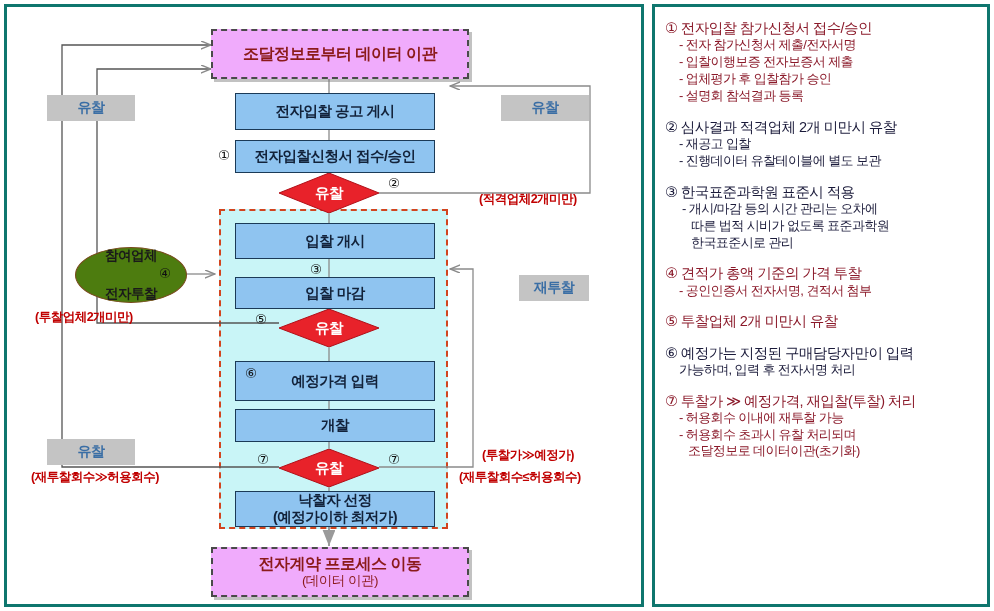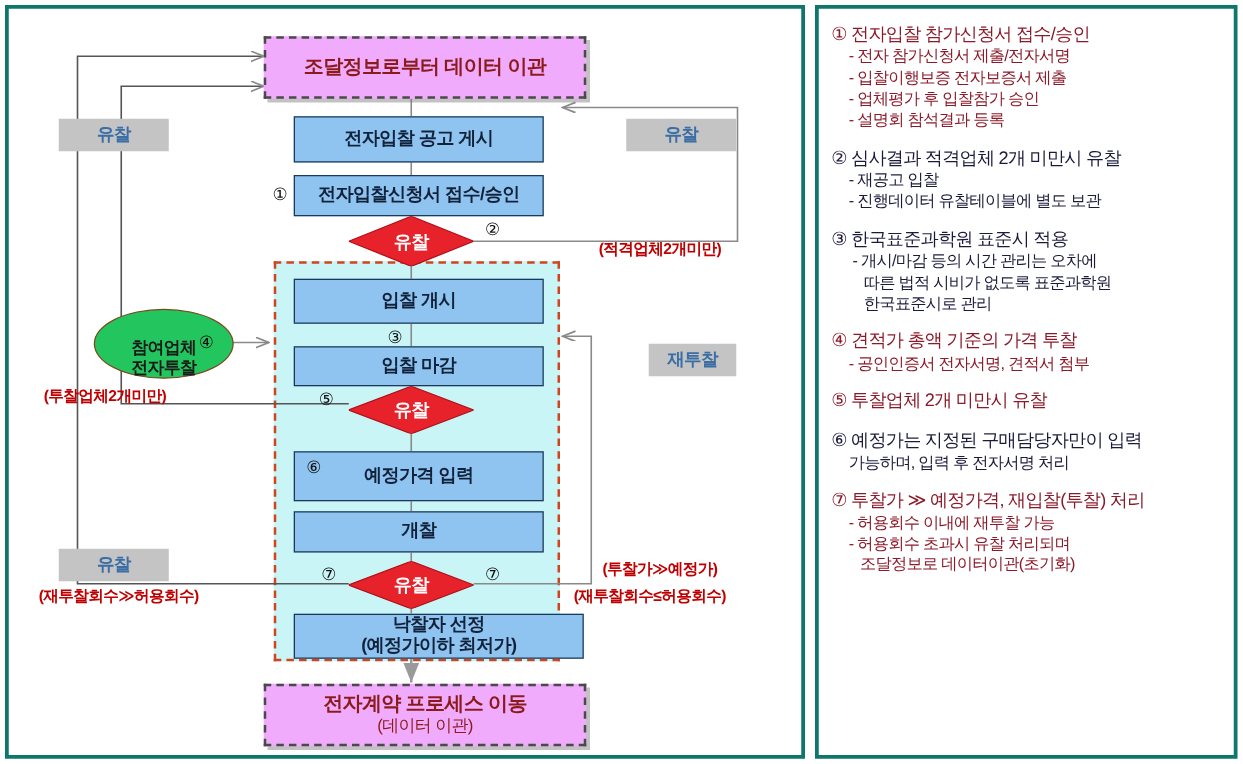--- a/index.html
+++ b/index.html
@@ -26,22 +26,22 @@
   .term .sub{color:#8b1a1a;font-weight:normal;font-size:13.5px;}
 
   
   .diamond{position:absolute;}
   .diamond svg{display:block;}
   .diamond span{position:absolute;left:0;top:0;width:100%;height:100%;
         display:flex;align-items:center;justify-content:center;
         color:#fff;font-weight:bold;font-size:14.5px;letter-spacing:-0.5px;}
 
   
-  .oval{position:absolute;border-radius:50%;background:#22c55e;border:1px solid #7a4a1e;
-        display:flex;align-items:center;justify-content:flex-end;flex-direction:column;
+  .oval{position:absolute;border-radius:50%;background:#4d7c0f;border:1px solid #7a4a1e;
+        display:flex;align-items:center;justify-content:space-between;flex-direction:column;
         color:#1a1a1a;font-weight:bold;font-size:13.5px;letter-spacing:-0.5px;line-height:1.2;}
 
   
   .tag{position:absolute;background:#c4c4c4;color:#3a6ea5;font-weight:bold;font-size:14px;
        display:flex;align-items:center;justify-content:center;letter-spacing:-0.5px;}
 
   
   #cyan-region{position:absolute;background:#c9f5f7;border:2px dashed #d2441e;box-sizing:border-box;}
 
   
@@ -130,21 +130,21 @@
     </div>
 
     <div class="node proc" style="left:228px;top:354px;width:200px;height:40px;">
       <span>예정가격 입력</span>
     </div>
 
     <div class="node proc" style="left:228px;top:402px;width:200px;height:33px;">
       <span>개찰</span>
     </div>
 
-    <div class="node proc" style="left:228px;top:484px;width:232px;height:36px;flex-direction:column;">
+    <div class="node proc" style="left:228px;top:484px;width:200px;height:36px;flex-direction:column;">
       <span>낙찰자 선정</span>
       <span>(예정가이하 최저가)</span>
     </div>
 
     <div class="diamond" style="left:272px;top:166px;width:100px;height:40px;">
       <svg width="100" height="40" viewBox="0 0 100 40">
         <polygon points="50,0 100,20 50,40 0,20" fill="#e8222a" stroke="#b01018" stroke-width="1"></polygon>
       </svg>
       <span>유찰</span>
     </div>

